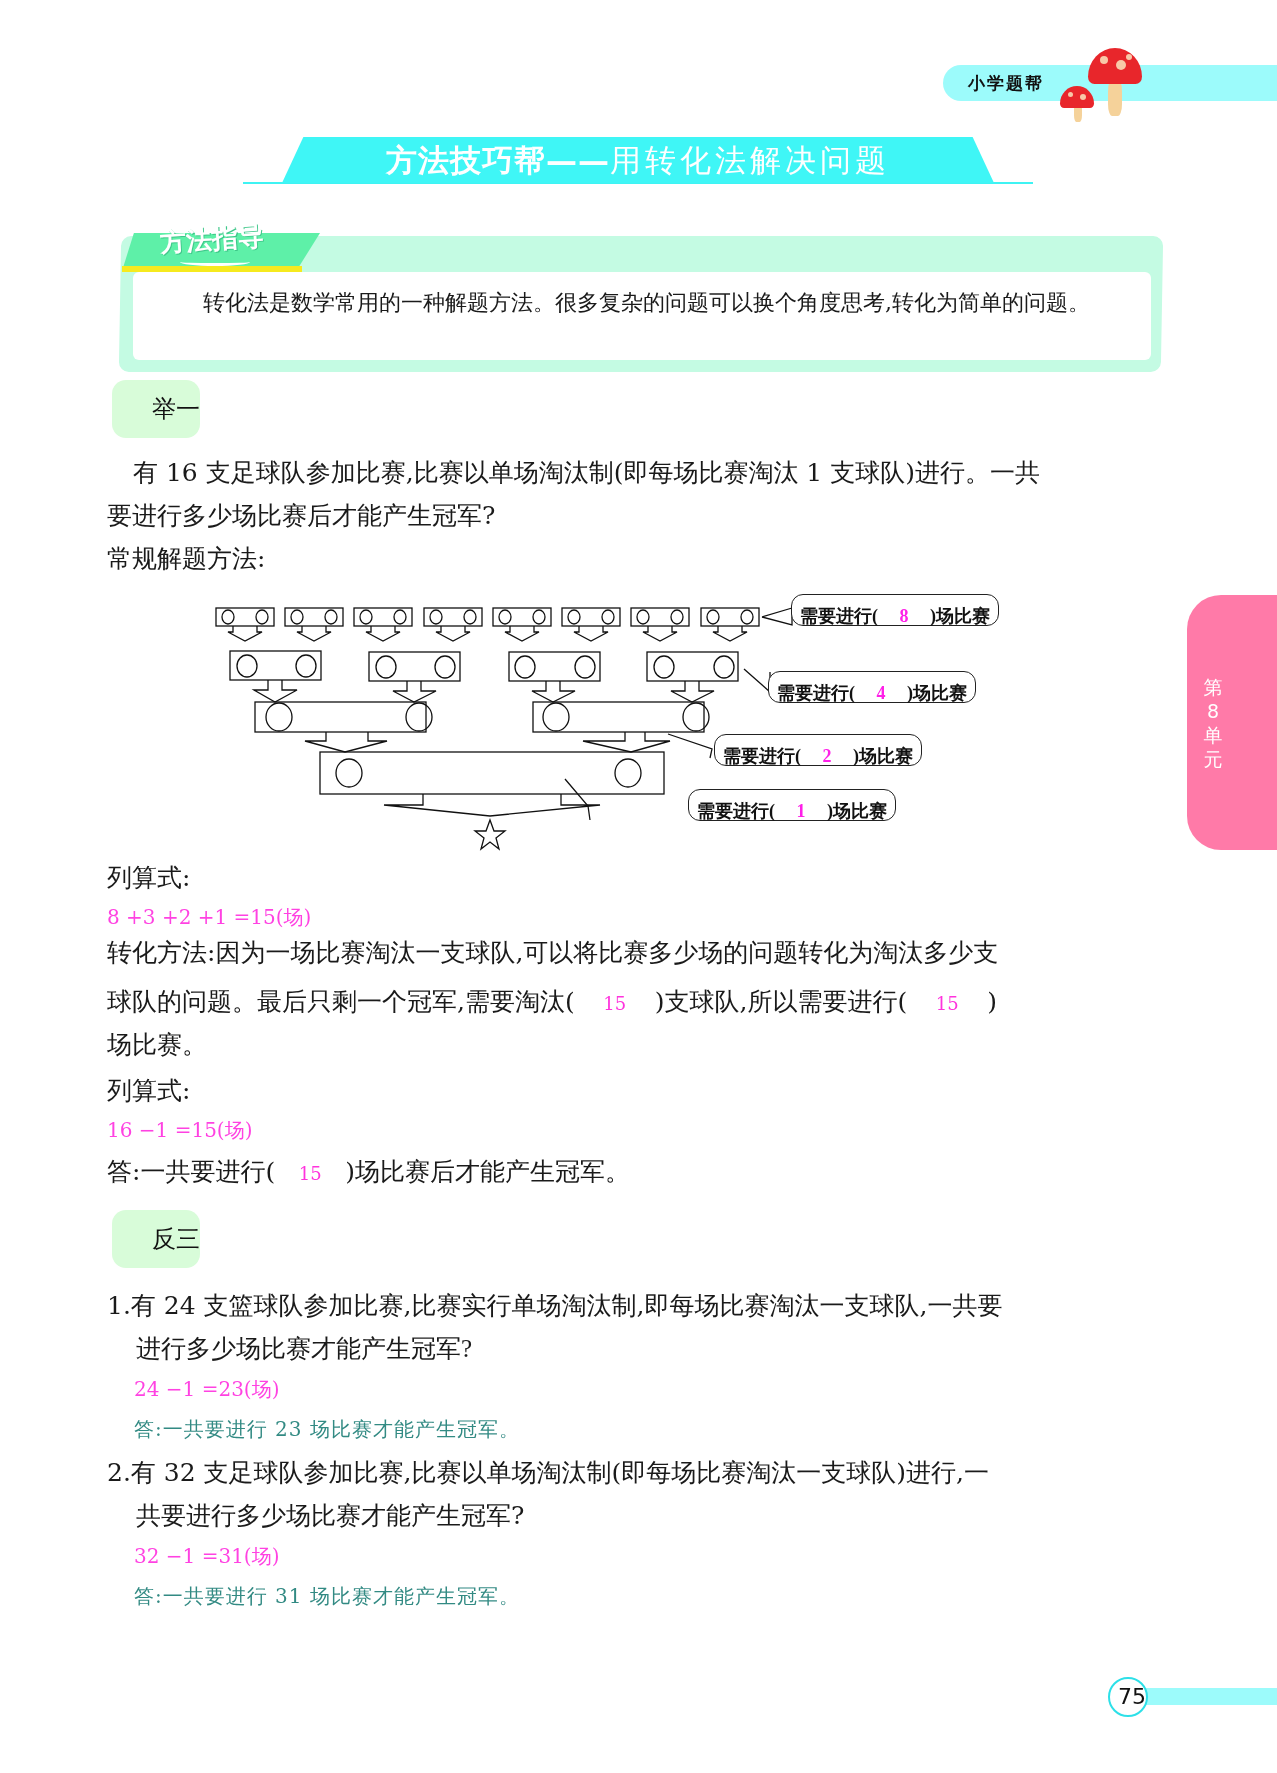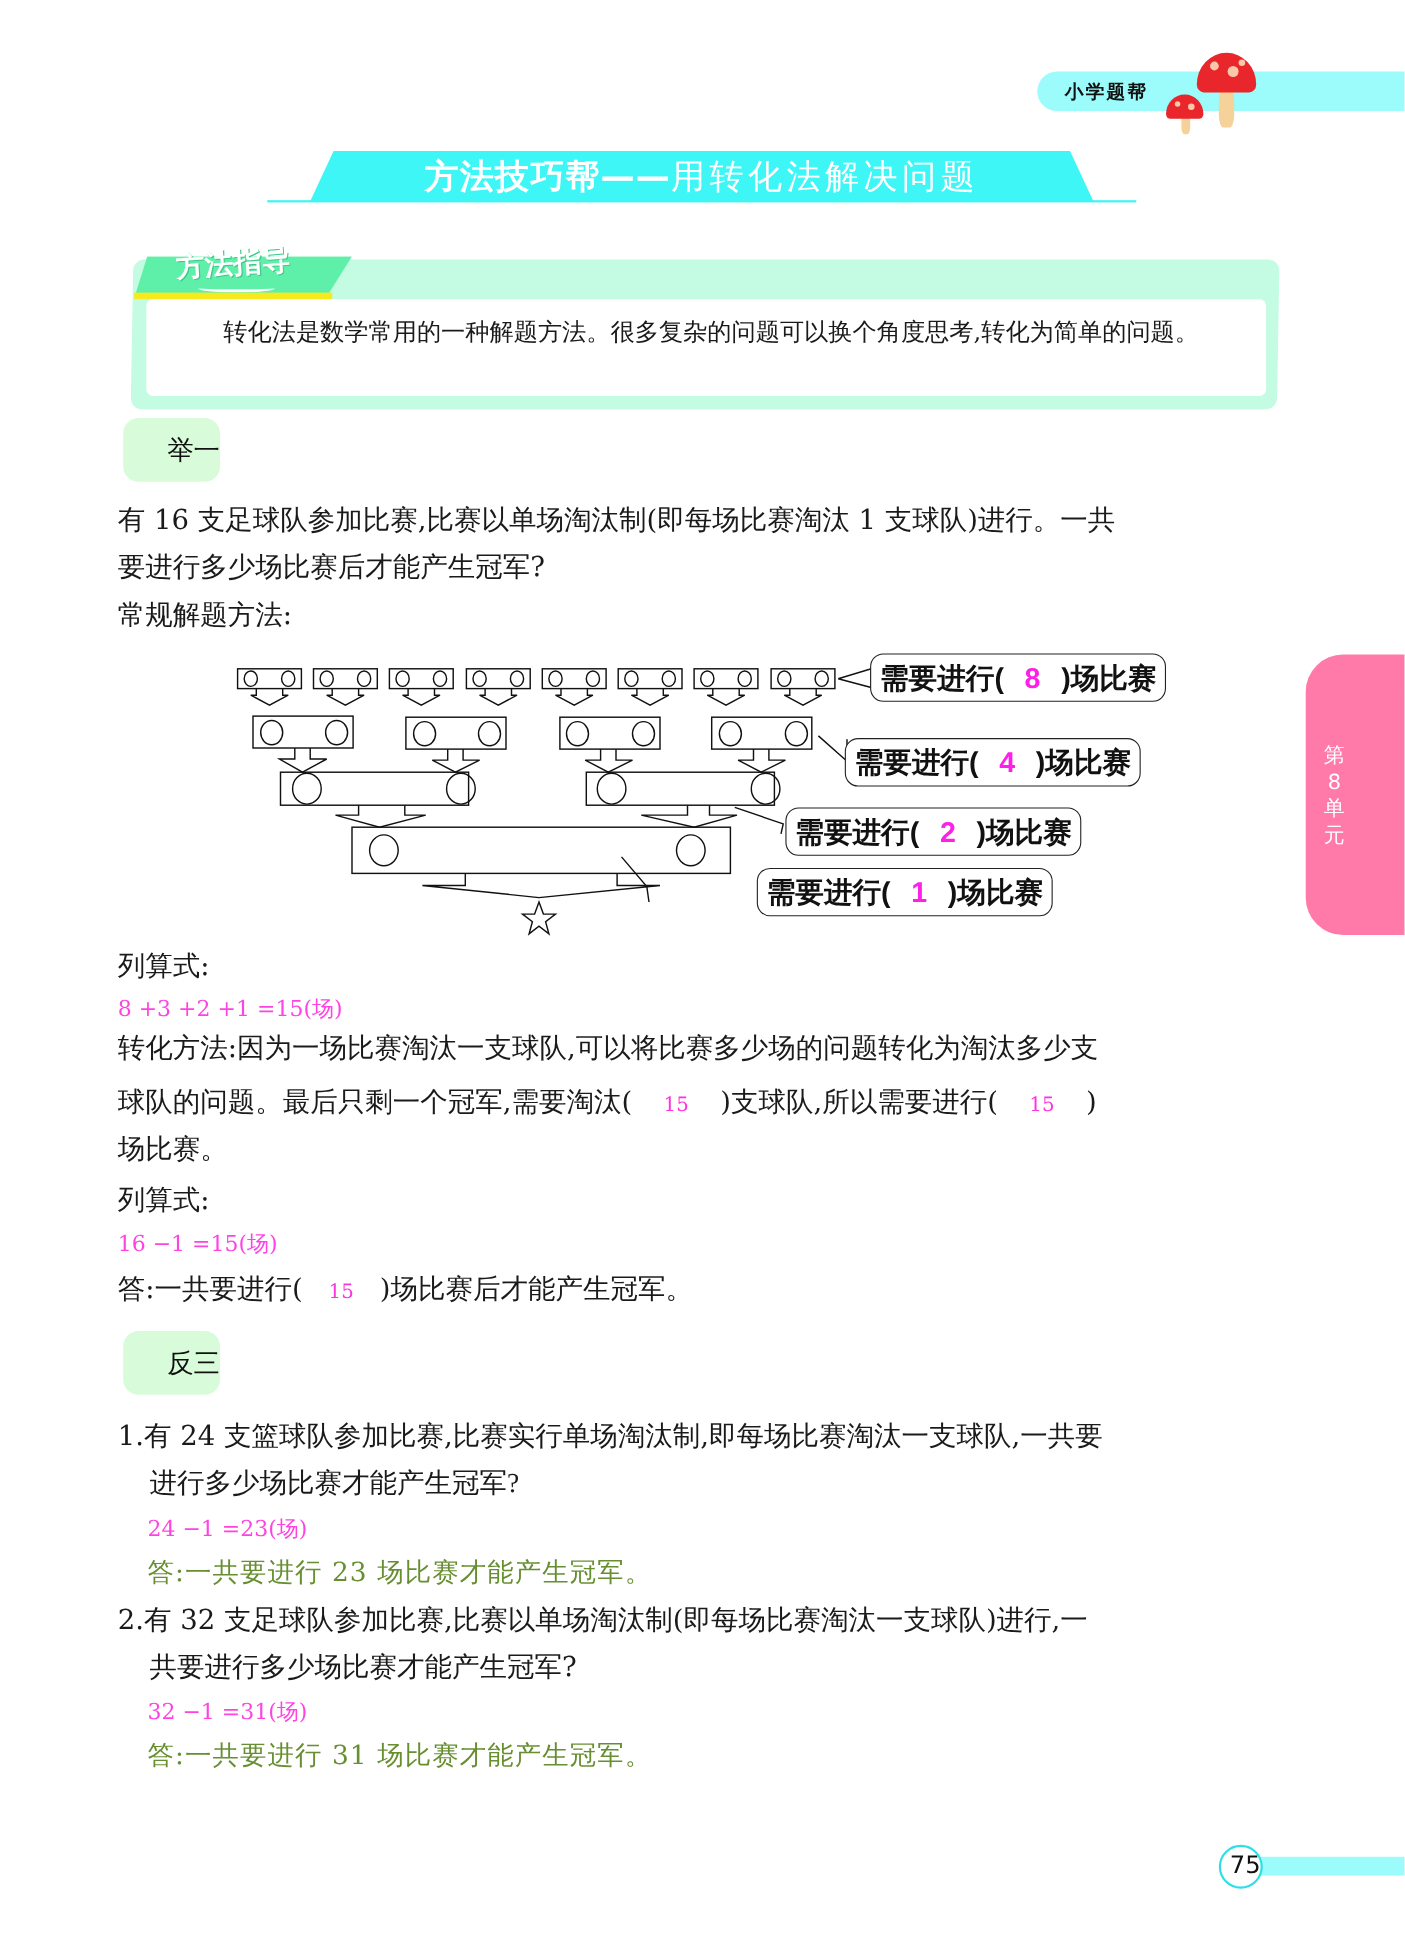--- a/index.html
+++ b/index.html
@@ -28,26 +28,26 @@
   .guide-tab-label { position: absolute; left: 160px; top: 222px; font-family: "DejaVu Sans", sans-serif; font-size: 26px; color: #ffffff; font-weight: bold; transform: rotate(-4deg); text-shadow: 1px 1px 0 #3fc88a; }
   .guide-swoosh { position: absolute; left: 180px; top: 258px; width: 70px; height: 8px; border-bottom: 3px solid #ffffff; border-radius: 0 0 50% 50%; }
   .guide-text { position: absolute; left: 155px; top: 283px; width: 990px; font-size: 22px; line-height: 39px; text-indent: 48px; }
 
   
   .section-tag { position: absolute; width: 88px; height: 58px; background: #d8fcd9; border-radius: 14px; font-family: "DejaVu Sans", sans-serif; font-size: 24px; text-align: right; line-height: 58px; color: #111; }
 
   
   .p { position: absolute; left: 107px; width: 1065px; font-size: 25px; line-height: 43px; white-space: nowrap; }
   .ans { color: #ff22dd; font-size: 20px; opacity: 0.85; }
-  .ans-sm { color: #4d7c0f; font-size: 24px; opacity: 0.85; letter-spacing: 1px; }
+  .ans-sm { color: #0f766e; font-size: 20px; opacity: 0.85; letter-spacing: 1px; }
   .blank { display: inline-block; color: #ff33dd; font-size: 18px; text-align: center; }
 
   
   .diagram { position: absolute; left: 0; top: 0; width: 1277px; height: 1773px; pointer-events: none; }
-  .callout { position: absolute; height: 44px; border: 1.5px solid #222; border-radius: 12px; background: #fff; font-family: Liberation Sans, sans-serif; font-weight: bold; font-size: 26px; line-height: 42px; padding: 0 8px; white-space: nowrap; color: #111; }
+  .callout { position: absolute; height: 32px; border: 1.5px solid #222; border-radius: 12px; background: #fff; font-family: Liberation Serif, serif; font-weight: bold; font-size: 18px; line-height: 42px; padding: 0 8px; white-space: nowrap; color: #111; }
   .callout .num { color: #ff20e8; display: inline-block; width: 52px; text-align: center; font-weight: bold; }
 
   
   .side-tab { position: absolute; left: 1187px; top: 595px; width: 90px; height: 255px; background: #ff7aa8; border-radius: 34px 0 0 34px; }
   .side-tab-text { position: absolute; left: 1200px; top: 675px; width: 26px; font-family: "DejaVu Sans", sans-serif; font-size: 19px; line-height: 24px; color: #ffffff; text-align: center; word-break: break-all; }
 
   
   .page-strip { position: absolute; left: 1140px; top: 1688px; width: 137px; height: 17px; background: #9cfbfb; }
   .page-num { position: absolute; left: 1108px; top: 1677px; width: 40px; height: 40px; border: 2px solid #2de0e8; border-radius: 50%; background: #fff; text-align: right; line-height: 36px; font-family: "DejaVu Sans", sans-serif; font-size: 22px; color: #111; }
 </style>
@@ -76,21 +76,21 @@
 
 <div class="guide-box"></div>
 <div class="guide-inner"></div>
 <div class="guide-tab"></div>
 <div class="guide-tab-yellow"></div>
 <div class="guide-tab-label">方法指导</div>
 <div class="guide-swoosh"></div>
 <div class="guide-text">转化法是数学常用的一种解题方法。很多复杂的问题可以换个角度思考,转化为简单的问题。</div>
 
 <div class="section-tag" style="left:112px;top:380px;">举一</div>
-<div class="p" style="top:451px;">有 16 支足球队参加比赛,比赛以单场淘汰制(即每场比赛淘汰 1 支球队)进行。一共</div>
+<div class="p" style="top:451px;margin-left:26px;">有 16 支足球队参加比赛,比赛以单场淘汰制(即每场比赛淘汰 1 支球队)进行。一共</div>
 <div class="p" style="top:494px;">要进行多少场比赛后才能产生冠军?</div>
 <div class="p" style="top:537px;">常规解题方法:</div>
 
 <svg class="diagram" viewBox="0 0 1277 1773" width="1277" height="1773">
   <g stroke="#111" stroke-width="1.3" fill="none">
 
     <g id="r1">
     </g>
   </g>
   <g stroke="#111" stroke-width="1.3" fill="none">

